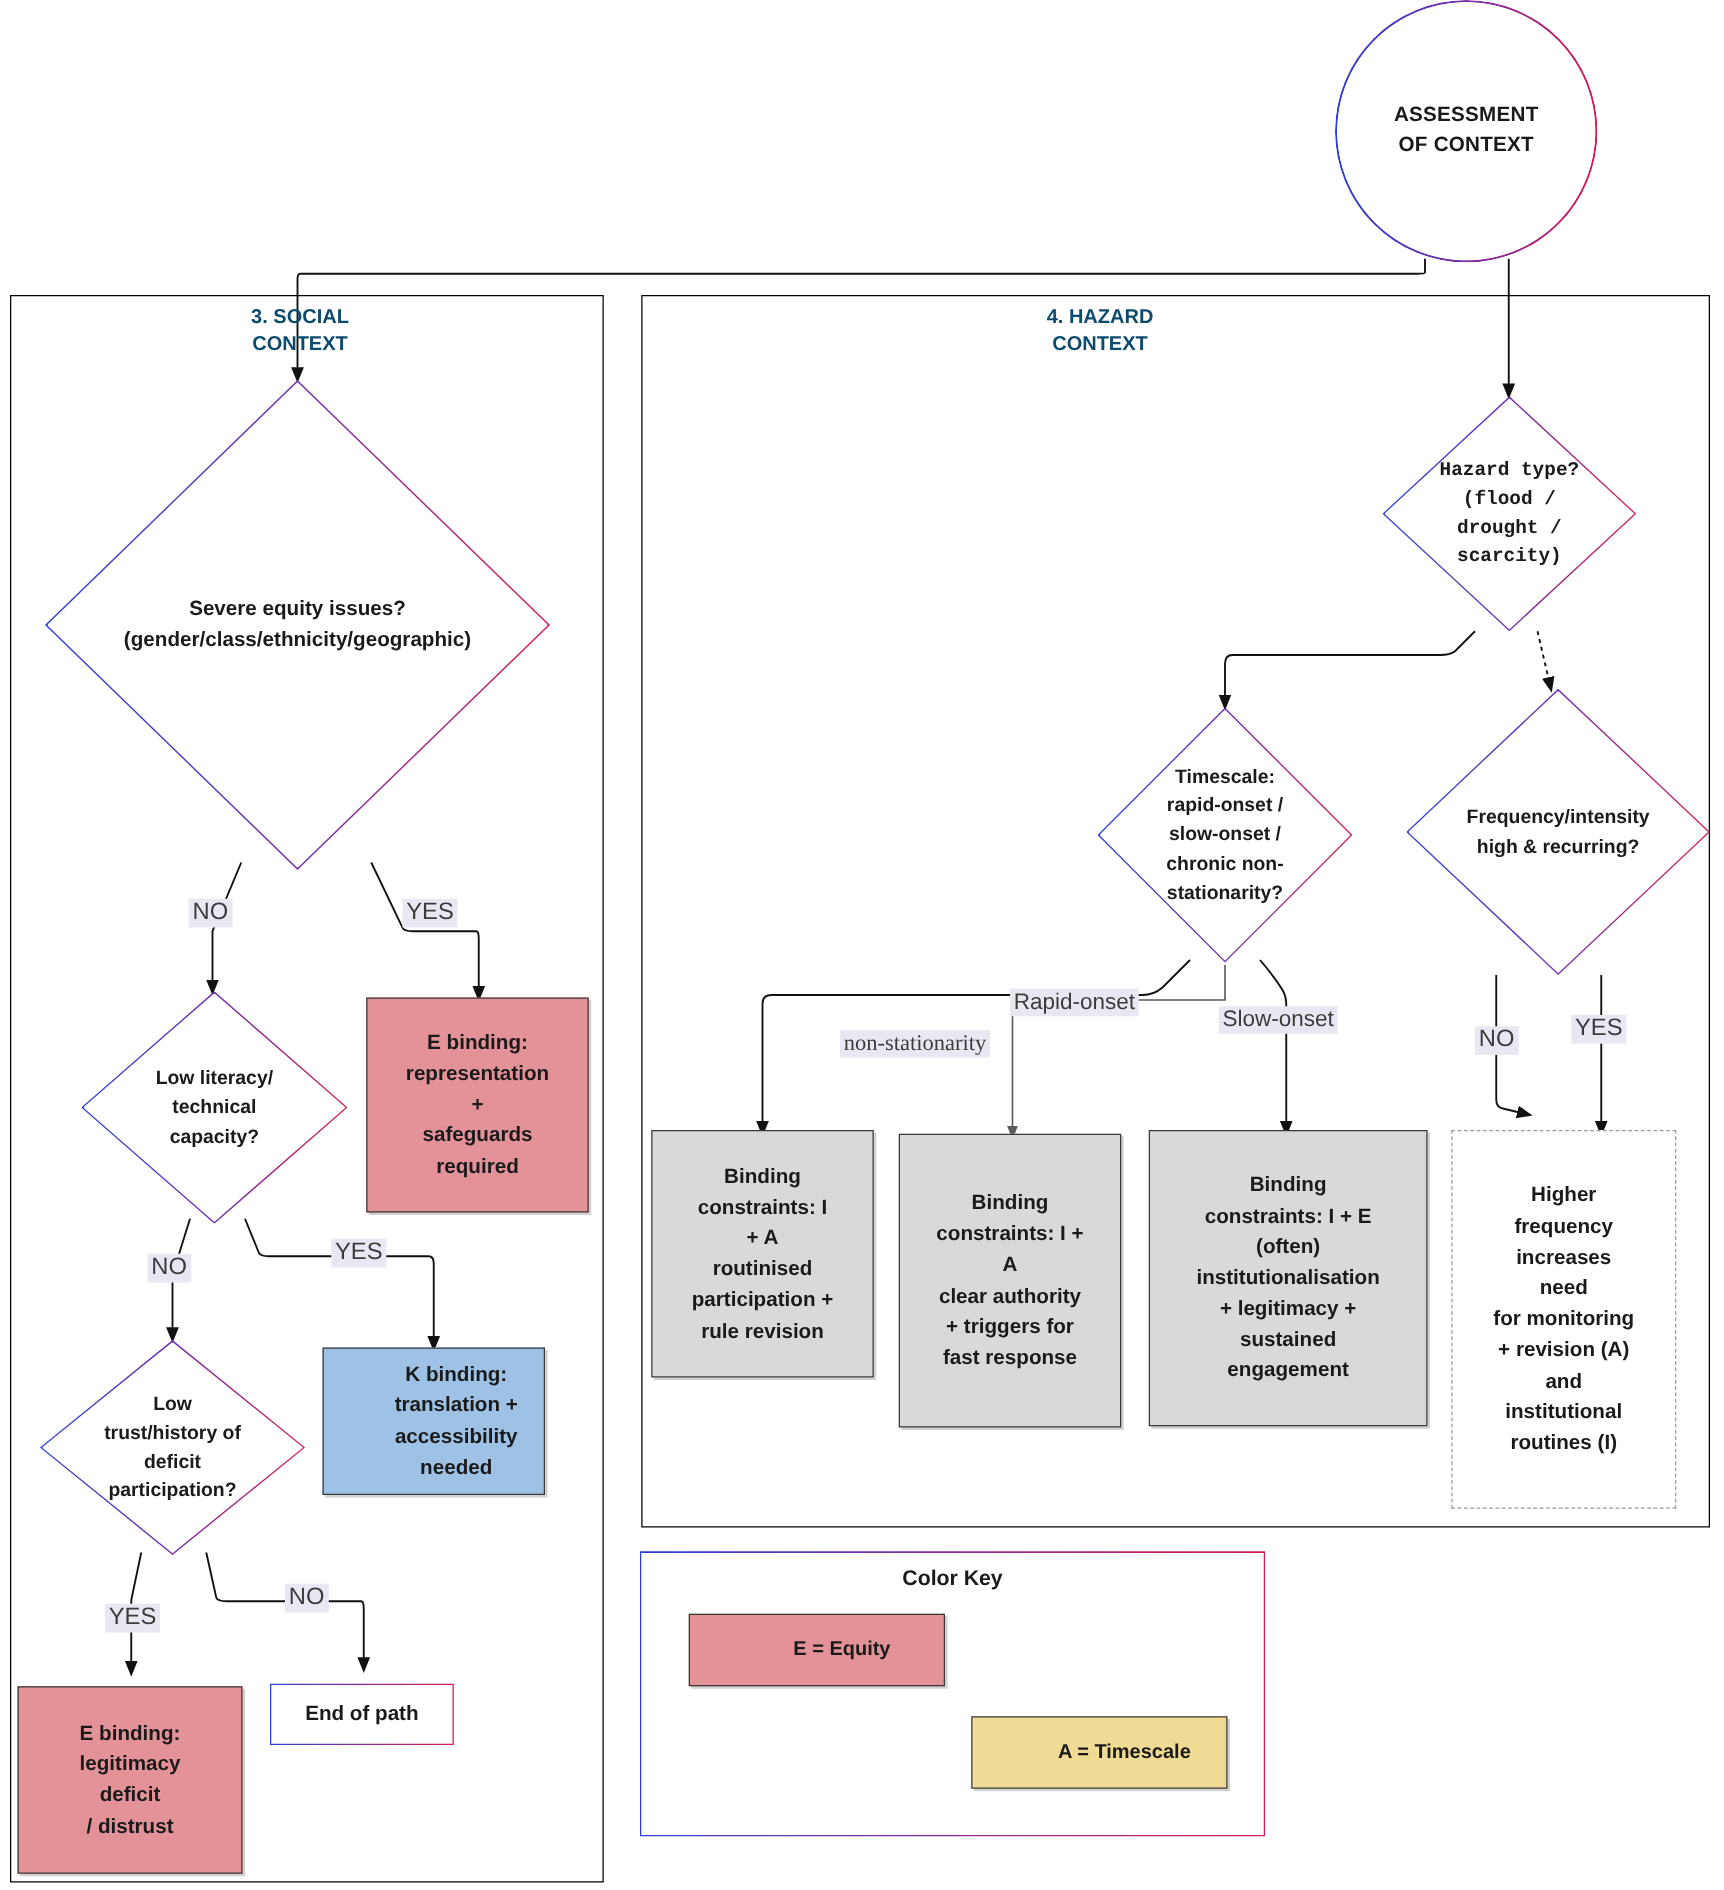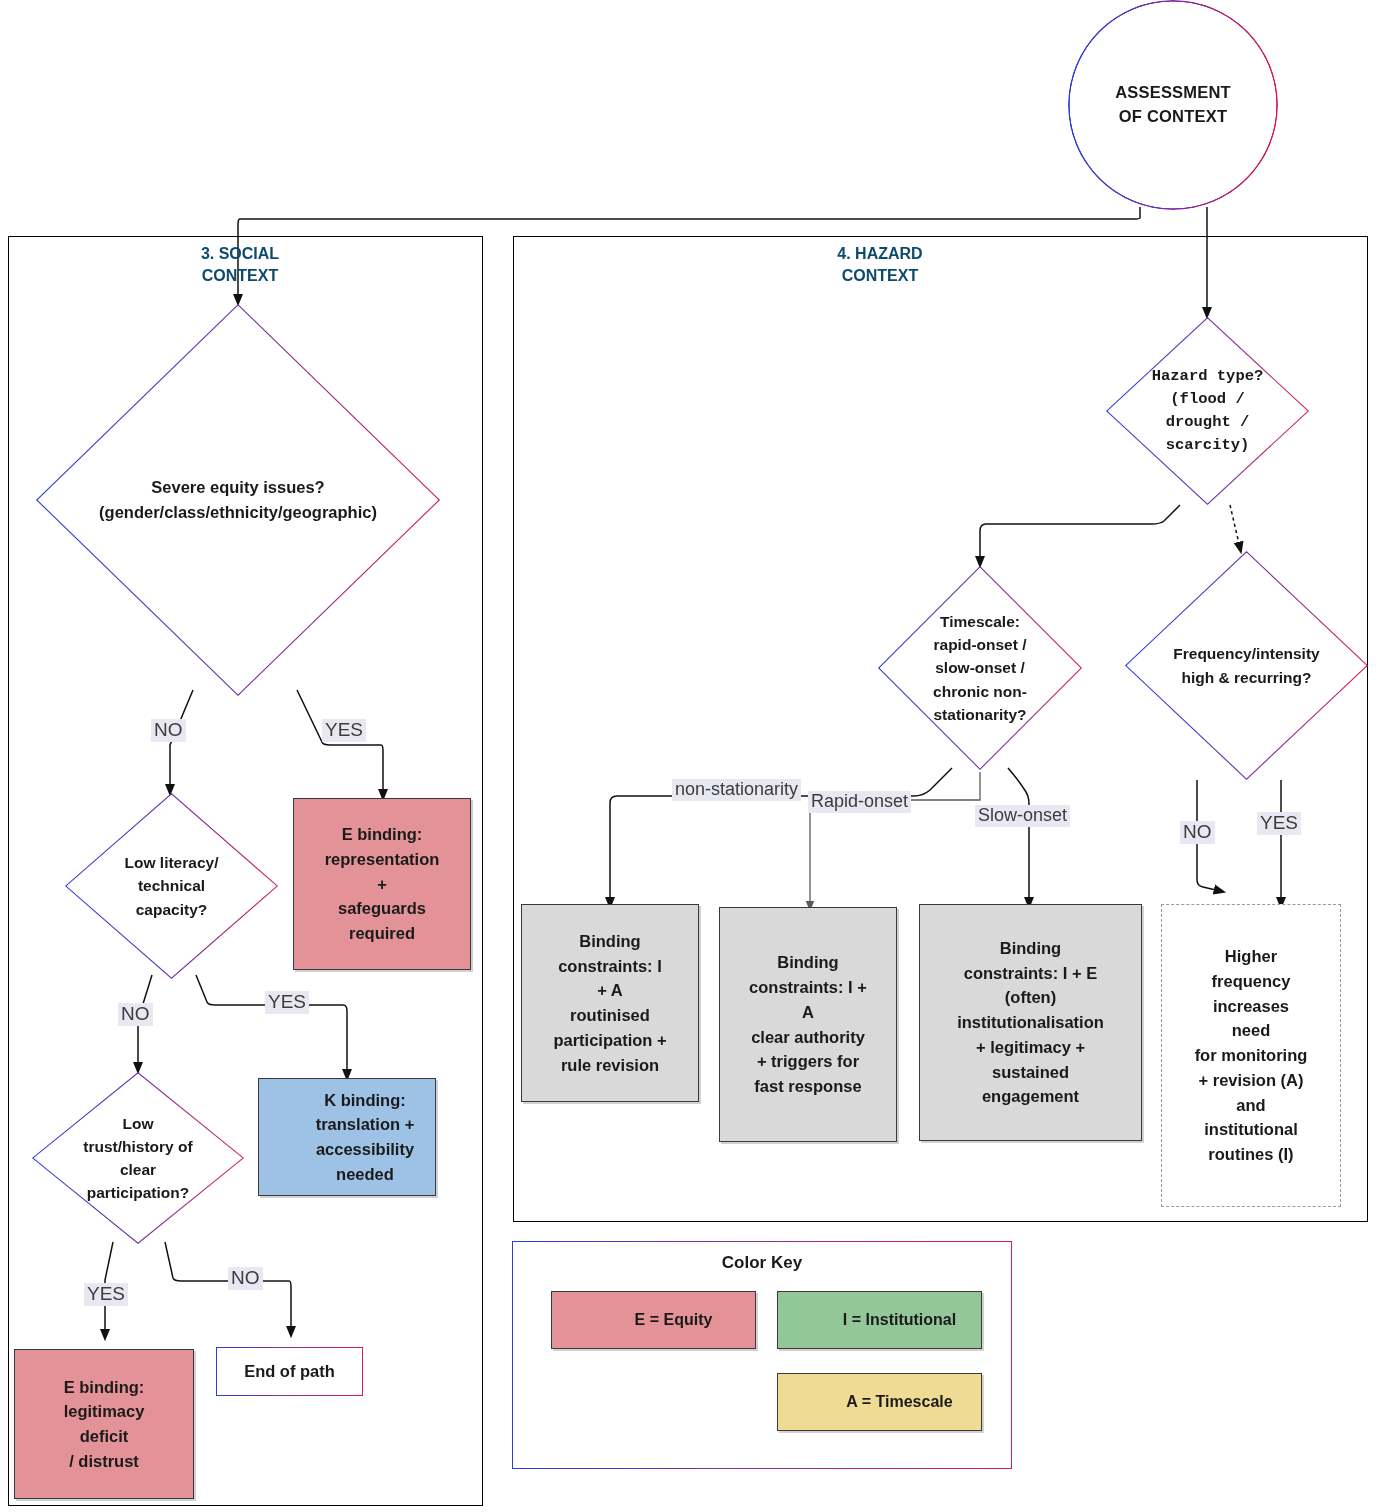--- a/index.html
+++ b/index.html
@@ -190,21 +190,21 @@
   <div class="box filled" style="left:258px;top:1078px;background:#9dc2e6;width:178px;height:118px;font-size:16.5px;padding-left:36px;">K binding:
 translation +
 accessibility
 needed</div>
 
   <div class="diamond" style="left:32px;top:1072px;width:212px;height:172px;">
     <div class="edge"></div>
     <div class="inner" style="inset:1.5px;"></div>
     <div class="dlabel" style="font-size:15.5px;">Low
 trust/history of
-clear
+deficit
 participation?</div>
   </div>
 
   <div class="elabel" style="left:84px;top:1283px;">YES</div>
   <div class="elabel" style="left:228px;top:1267px;">NO</div>
 
   <div class="box filled" style="left:14px;top:1349px;background:#e39398;width:180px;height:150px;font-size:16.5px;">E binding:
 legitimacy
 deficit
 / distrust</div>
@@ -230,21 +230,21 @@
 stationarity?</div>
   </div>
 
   <div class="diamond" style="left:1125px;top:551px;width:243px;height:229px;">
     <div class="edge"></div>
     <div class="inner" style="inset:1.5px;"></div>
     <div class="dlabel" style="font-size:15.5px;">Frequency/intensity
 high &amp; recurring?</div>
   </div>
 
-  <div class="elabel sm" style="left:672px;top:779px;">non-stationarity</div>
+  <div class="elabel sm" style="left:672px;top:824px;font-family:Liberation Serif, serif;">non-stationarity</div>
   <div class="elabel sm" style="left:808px;top:791px;">Rapid-onset</div>
   <div class="elabel sm" style="left:975px;top:805px;">Slow-onset</div>
   <div class="elabel" style="left:1180px;top:821px;">NO</div>
   <div class="elabel" style="left:1257px;top:812px;">YES</div>
 
   <div class="box gray" style="left:521px;top:904px;width:178px;height:198px;font-size:16.5px;">Binding
 constraints: I
 + A
 routinised
 participation +
@@ -274,21 +274,18 @@
 and
 institutional
 routines (I)</div>
 
   <div class="legend" style="left:512px;top:1241px;width:500px;height:228px;">
     <div class="legend-title">Color Key</div>
 
     <div class="swatch" style="left:38px;top:49px;width:205px;height:58px;background:#e39398;">
       <span>E = Equity</span>
     </div>
-    <div class="swatch" style="left:264px;top:49px;width:205px;height:58px;background:#93c79a;">
-      <span>I = Institutional</span>
-    </div>
     <div class="swatch" style="left:264px;top:131px;width:205px;height:58px;background:#f0db95;">
       <span>A = Timescale</span>
     </div>
   </div>
 
 </div>
 
 </body></html>

